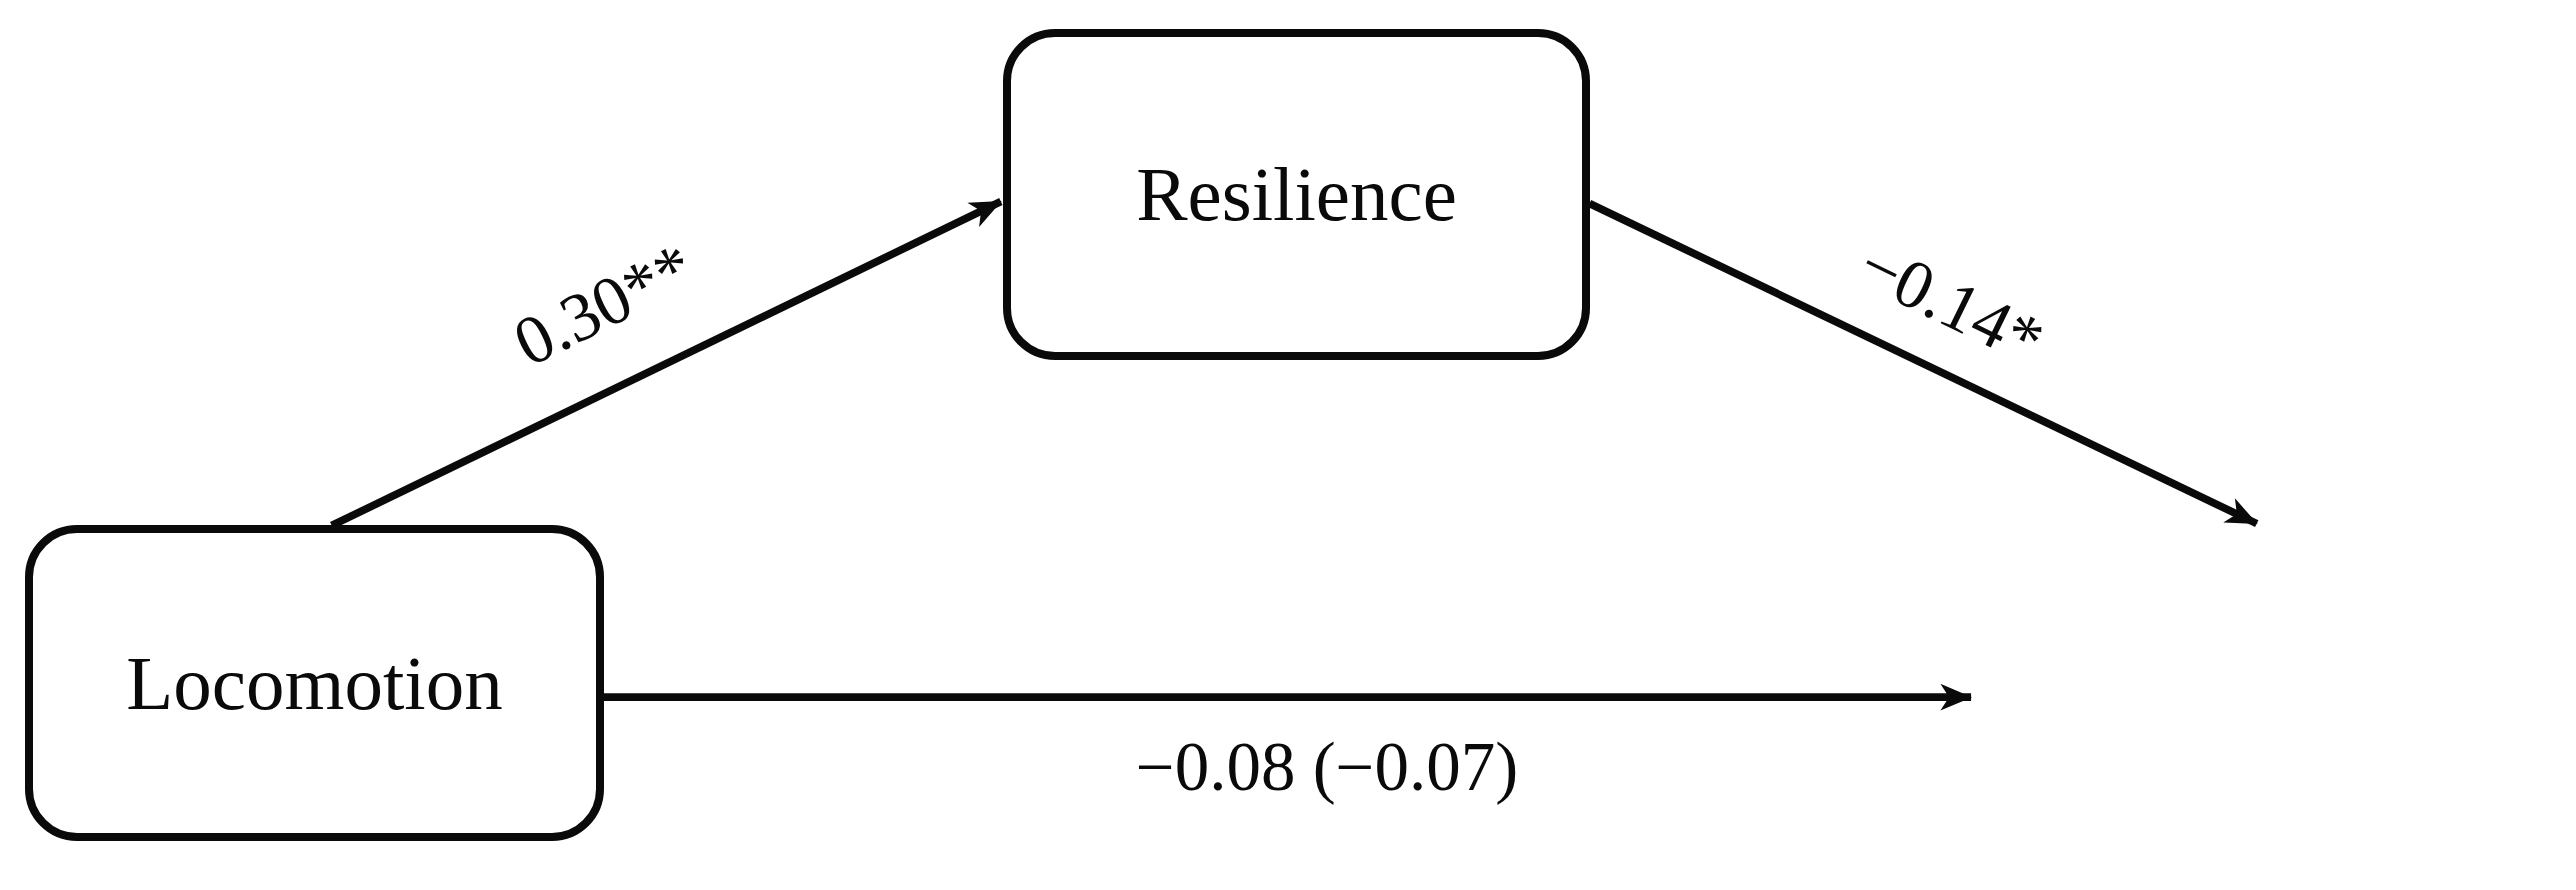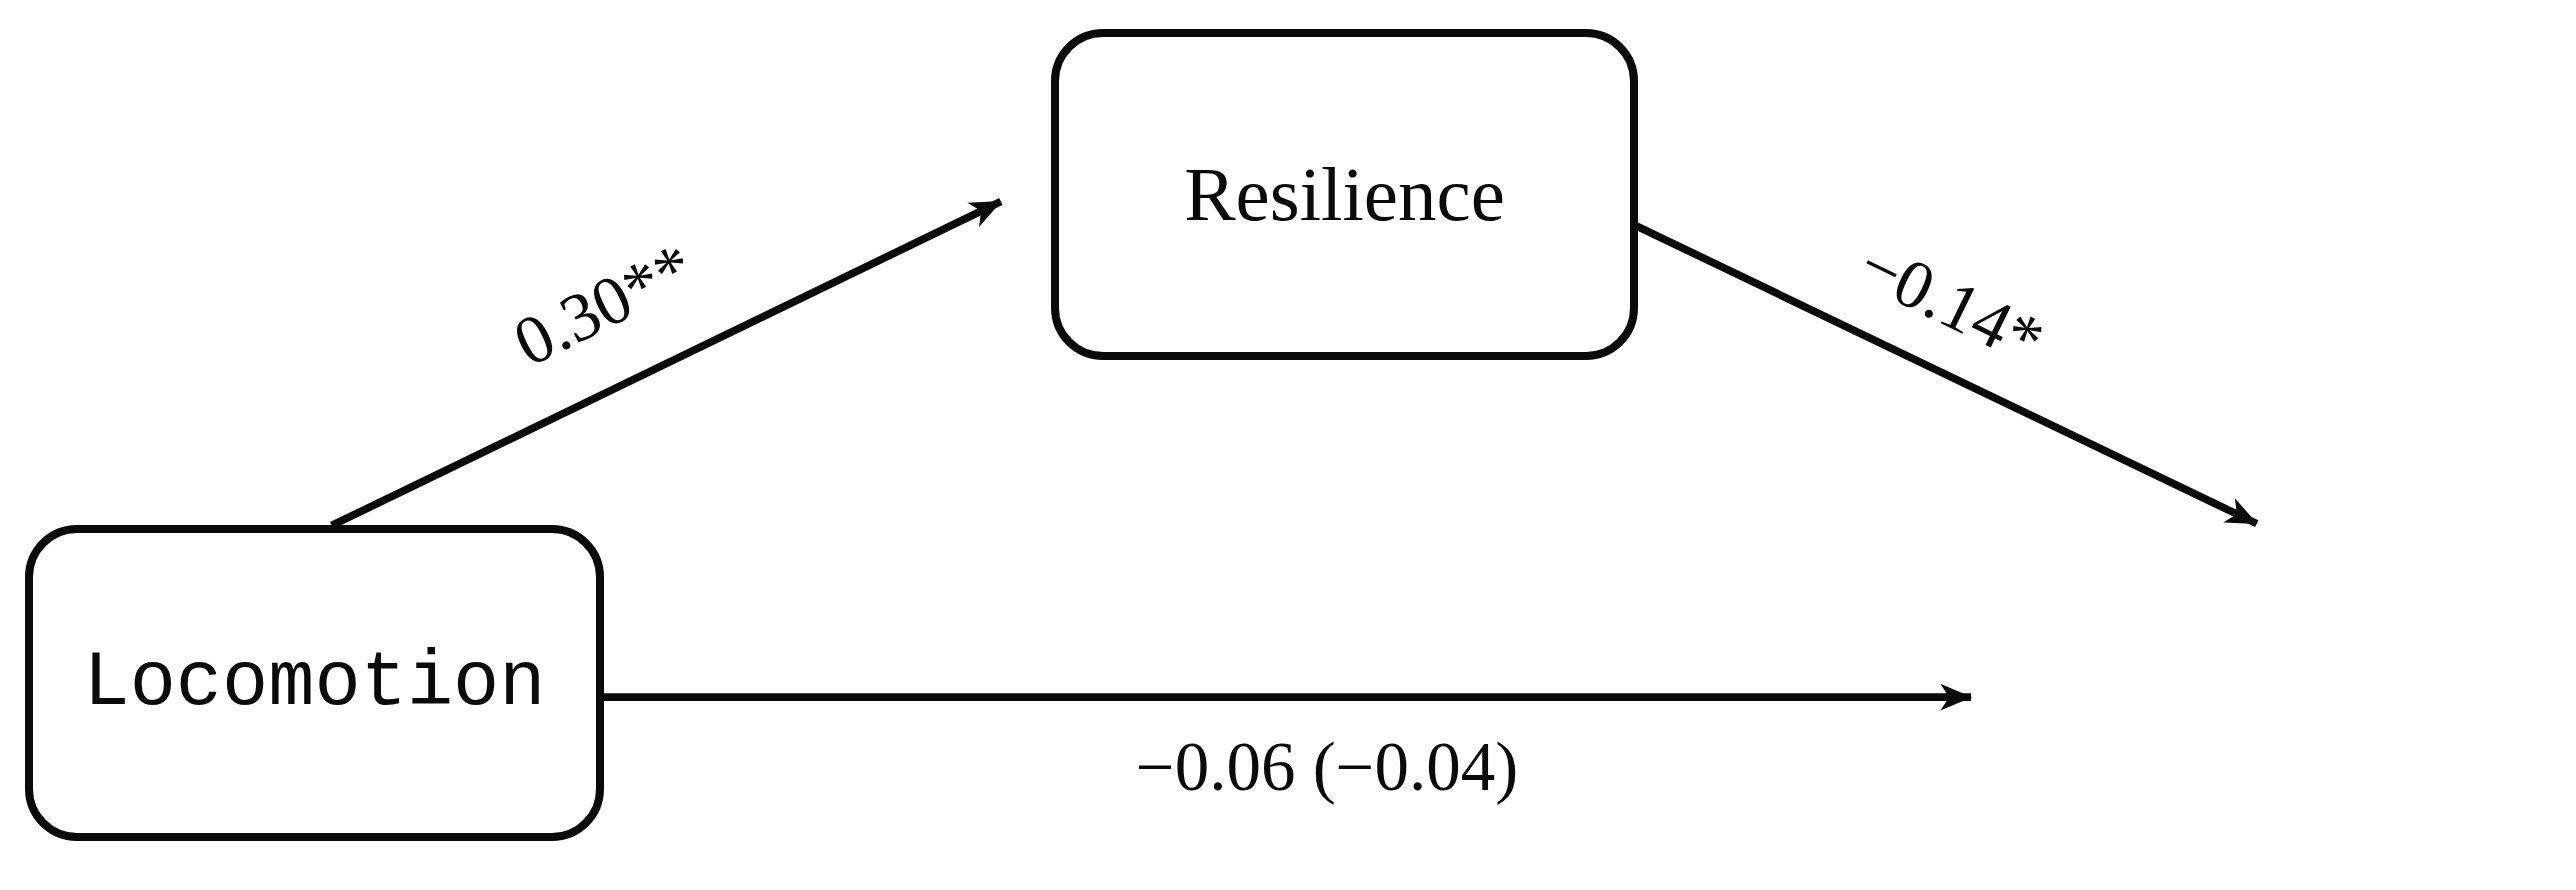--- a/index.html
+++ b/index.html
@@ -29,22 +29,22 @@
     border: 8.6px solid #0a0a0a;
     border-radius: 52px;
     background: #ffffff;
     display: flex;
     align-items: center;
     justify-content: center;
     font-size: 77px;
     line-height: 1;
     white-space: nowrap;
   }
-  .node-predictor { left: 25px;   top: 525px; width: 579px; height: 316px; font-family: Liberation Mono, monospace; }
-  .node-mediator  { left: 1003px; top: 29px;  width: 587px; height: 331px; margin-left: 48px; }
+  .node-predictor { left: 25px;   top: 525px; width: 579px; height: 316px; }
+  .node-mediator  { left: 1003px; top: 29px;  width: 587px; height: 331px; }
   .node-outcome   { left: 1973px; top: 522px; width: 581px; height: 321px; }
 
   .edge-label {
     position: absolute;
     font-size: 69px;
     line-height: 1;
     white-space: nowrap;
     transform: translate(-50%, -50%);
   }
   .edge-label-a { left: 604px;  top: 305px; transform: translate(-50%,-50%) rotate(-26.5deg); }
@@ -73,16 +73,16 @@
 
   <div class="node node-mediator">
     <span>Resilience</span>
   </div>
 
 
   <div class="edge-label edge-label-a">0.30**</div>
 
   <div class="edge-label edge-label-b">−0.14*</div>
 
-  <div class="edge-label edge-label-c">−0.06 (−0.04)</div>
+  <div class="edge-label edge-label-c">−0.08 (−0.07)</div>
 
 </div>
 
 
 </body></html>

